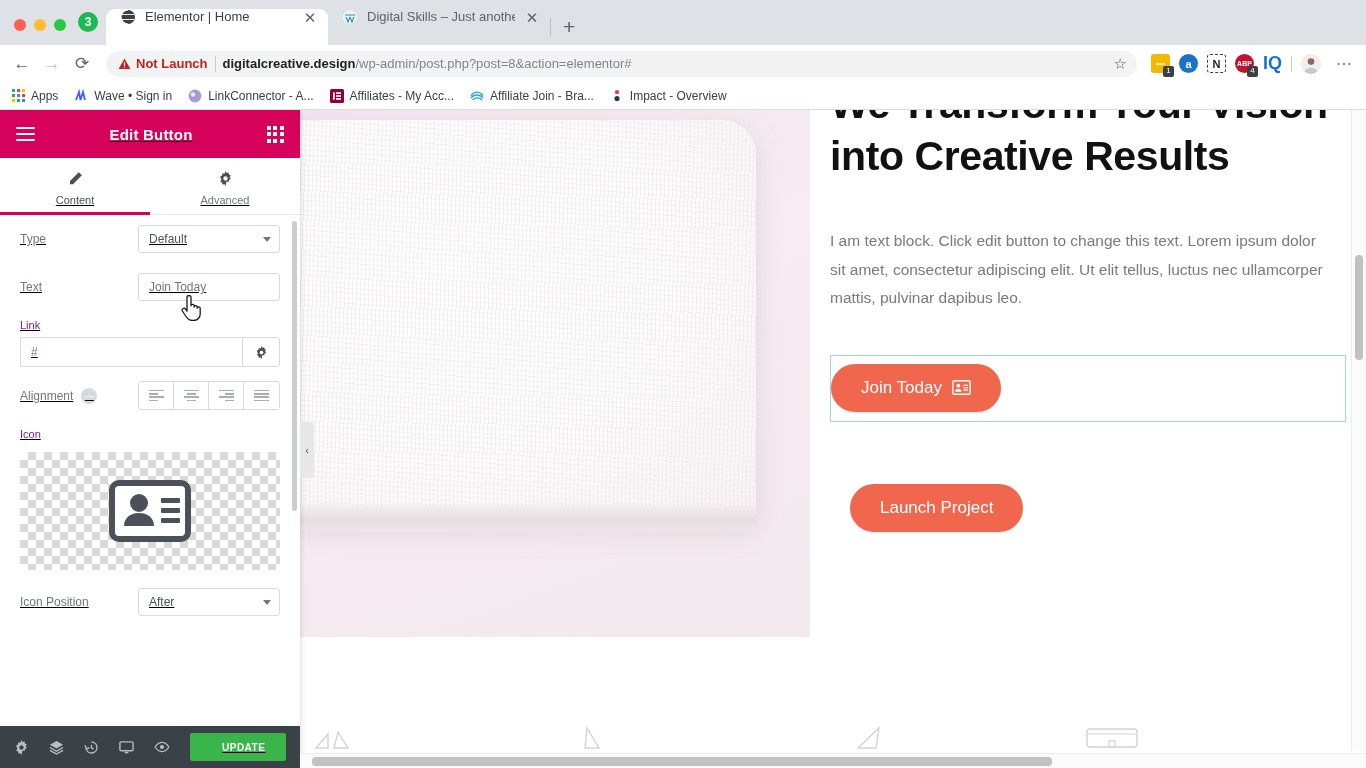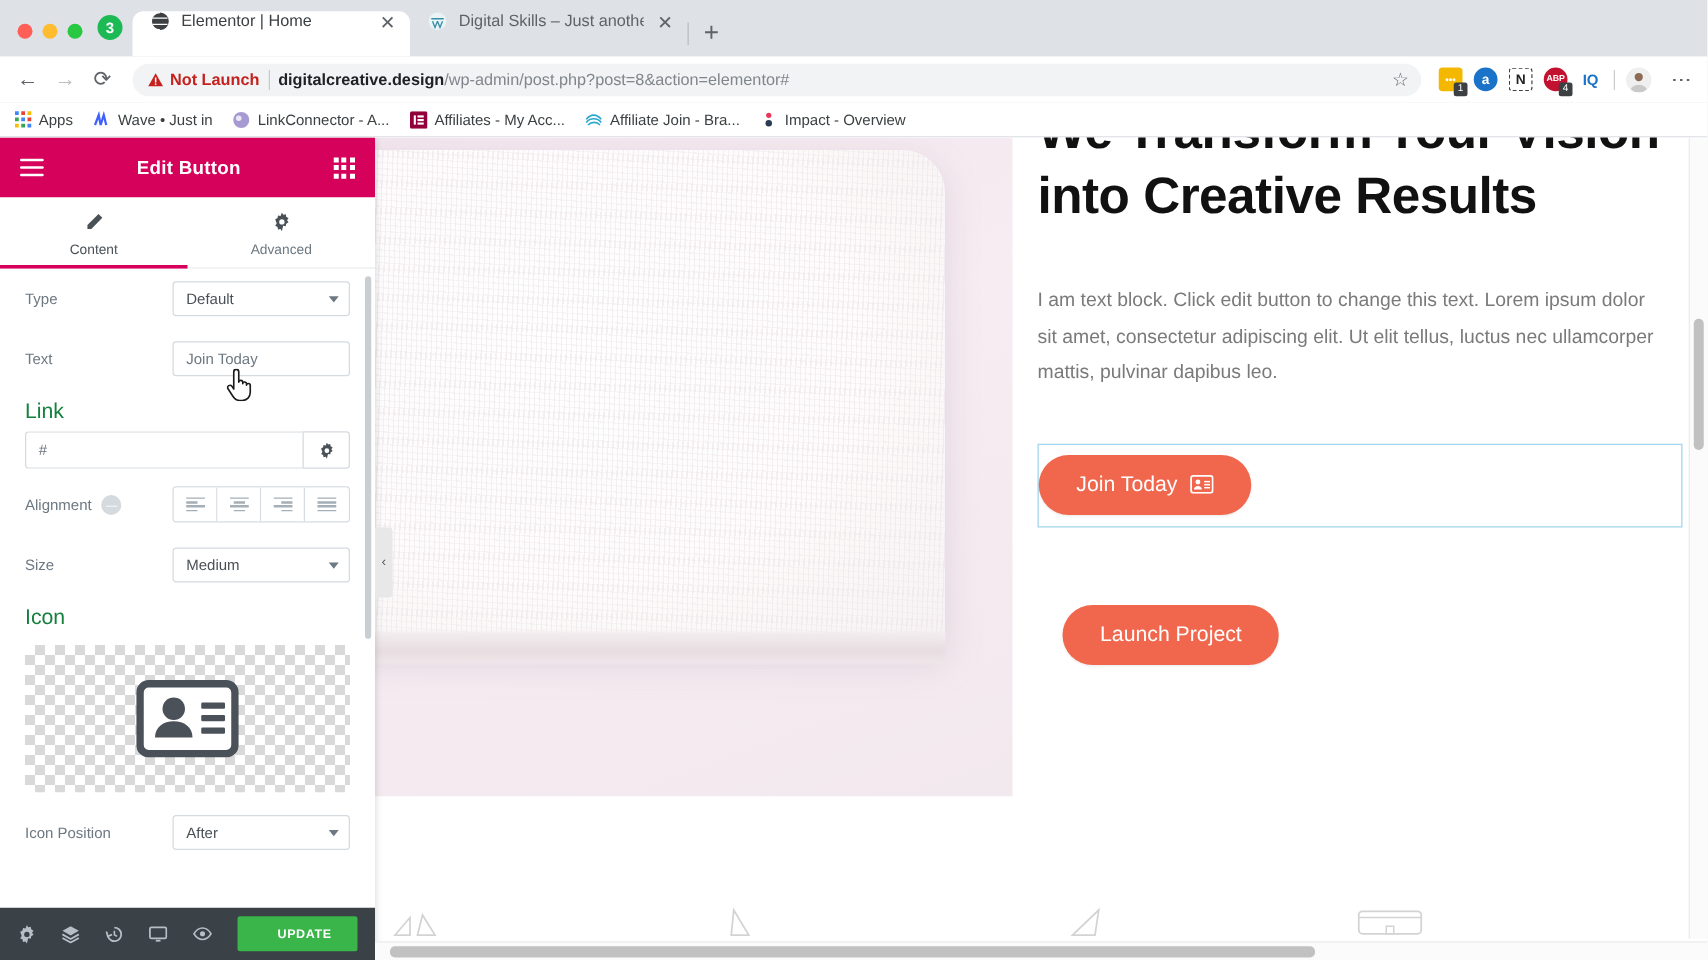--- a/index.html
+++ b/index.html
@@ -90,20 +90,21 @@
   .apps-grid i { width: 3px; height: 3px; display: block; }
 
   
   .viewport { position: absolute; top: 110px; left: 0; width: 1366px; height: 658px; background: #fff; overflow: hidden;}
 
   
   .panel {
     position: absolute; left: 0; top: 0; width: 300px; height: 658px;
     background: #fff; z-index: 20; display: flex; flex-direction: column;
     box-shadow: 0 0 6px rgba(0,0,0,0.18);
+    text-decoration: underline;
   }
   .panel-header {
     height: 48px; background: #d5015b; color: #fff;
     display: flex; align-items: center; justify-content: space-between;
     padding: 0 16px; flex: 0 0 48px;
   }
   .panel-title { font-size: 15px; font-weight: bold; letter-spacing: .2px; }
   .hamburger i { display: block; width: 19px; height: 2.5px; background: #fff; margin: 3.5px 0; border-radius: 1px;}
   .grid9 { display: grid; grid-template-columns: repeat(3, 4px); grid-gap: 2.5px; }
   .grid9 i { width: 4px; height: 4px; background: #fff; display: block; }
@@ -143,21 +144,21 @@
     width: 142px; height: 28px; border: 1px solid #d5dadf; border-radius: 3px;
     display: flex; align-items: center; justify-content: space-between;
     padding: 0 8px 0 10px; font-size: 12px; color: #495157; background: #fff;
   }
   .select-box .car { width: 0;height:0;border-left:4px solid transparent;border-right:4px solid transparent;border-top:5px solid #6d7882;}
   .text-input {
     width: 142px; height: 28px; border: 1px solid #d5dadf; border-radius: 3px;
     padding: 0 10px; font-size: 12px; color: #6d7882; display: flex; align-items: center;
     background: #fff;
   }
-  .stack-label { font-size: 17px; color: #15803d; padding: 8px 20px 6px; }
+  .stack-label { font-size: 11px; color: #701a75; padding: 8px 20px 6px; }
   .link-row { display: flex; padding: 0 20px 4px; }
   .link-input {
     flex: 1; height: 30px; border: 1px solid #d5dadf; border-right: none;
     border-radius: 3px 0 0 3px; padding: 0 10px; font-size: 12px; color: #6d7882;
     display: flex; align-items: center; background: #fff;
   }
   .link-gear {
     width: 38px; height: 30px; border: 1px solid #d5dadf; border-radius: 0 3px 3px 0;
     display: flex; align-items: center; justify-content: center; background: #fff; color: #495157;
   }
@@ -335,21 +336,21 @@
       <div class="ext" style="background:#1a73c8;border-radius:50%;">
         <span>a</span>
       </div>
       <div class="ext" style="background:#fff;color:#202124;border:1.4px dashed #3c4043;">
         <span>N</span>
       </div>
       <div class="ext" style="background:#c3122f;border-radius:50%;">
         <span style="font-size:7px;">ABP</span>
         <span class="ext-badge">4</span>
       </div>
-      <div class="ext" style="background:#fff;color:#1a73c8;font-size:12px;">
+      <div class="ext" style="background:#fff;color:#1a73c8;font-size:18px;">
         <span>IQ</span>
       </div>
       <span class="vdiv"></span>
       <div class="avatar-ic">
         <svg viewBox="0 0 20 20" width="20" height="20">
           <circle cx="10" cy="10" r="10" fill="#efefef"></circle>
           <circle cx="10" cy="7.6" r="3.3" fill="#8d6a55"></circle>
           <path d="M3 20c0-4 3.3-6.2 7-6.2S17 16 17 20z" fill="#c9c9c9"></path>
         </svg>
       </div>
@@ -369,21 +370,21 @@
         <i style="background:#fbbc04"></i>
           <i style="background:#34a853"></i>
           <i style="background:#4285f4"></i>
       </span>
       <span>Apps</span>
     </div>
     <div class="bm">
       <svg width="14" height="14" viewBox="0 0 14 14">
         <path d="M2 11 5 3l1.5 8L9 3l2 8" stroke="#4060ff" stroke-width="1.8" fill="none"></path>
       </svg>
-      <span>Wave • Just in</span>
+      <span>Wave • Sign in</span>
     </div>
     <div class="bm">
       <svg width="14" height="14" viewBox="0 0 14 14">
         <circle cx="7" cy="7" r="6.4" fill="#a79ad2"></circle>
         <circle cx="5" cy="5.5" r="2.2" fill="#ece9f6"></circle>
       </svg>
       <span>LinkConnector - A...</span>
     </div>
     <div class="bm">
       <svg width="14" height="14" viewBox="0 0 14 14">
@@ -569,27 +570,20 @@
               <span style="display:block;width:15px;">
                 <i style="width:15px"></i>
                   <i style="width:15px"></i>
                   <i style="width:15px"></i>
                   <i style="width:15px"></i>
               </span>
             </span>
           </span>
         </div>
 
-        <div class="ctl-row">
-          <span class="ctl-label">Size</span>
-          <span class="select-box">
-            <span>Medium</span>
-            <span class="car"></span>
-          </span>
-        </div>
 
         <div class="stack-label">Icon</div>
         <div class="icon-preview">
           <svg width="82" height="62" viewBox="0 0 82 62">
             <rect x="3" y="3" width="76" height="56" rx="7" fill="#fff" stroke="#4a5159" stroke-width="6"></rect>
             <circle cx="30" cy="23" r="9" fill="#4a5159"></circle>
             <path d="M15 46c0-8.4 6.8-13 15-13s15 4.6 15 13z" fill="#4a5159"></path>
             <rect x="52" y="18" width="19" height="5" rx="1" fill="#4a5159"></rect>
             <rect x="52" y="28" width="19" height="5" rx="1" fill="#4a5159"></rect>
             <rect x="52" y="38" width="19" height="5" rx="1" fill="#4a5159"></rect>

